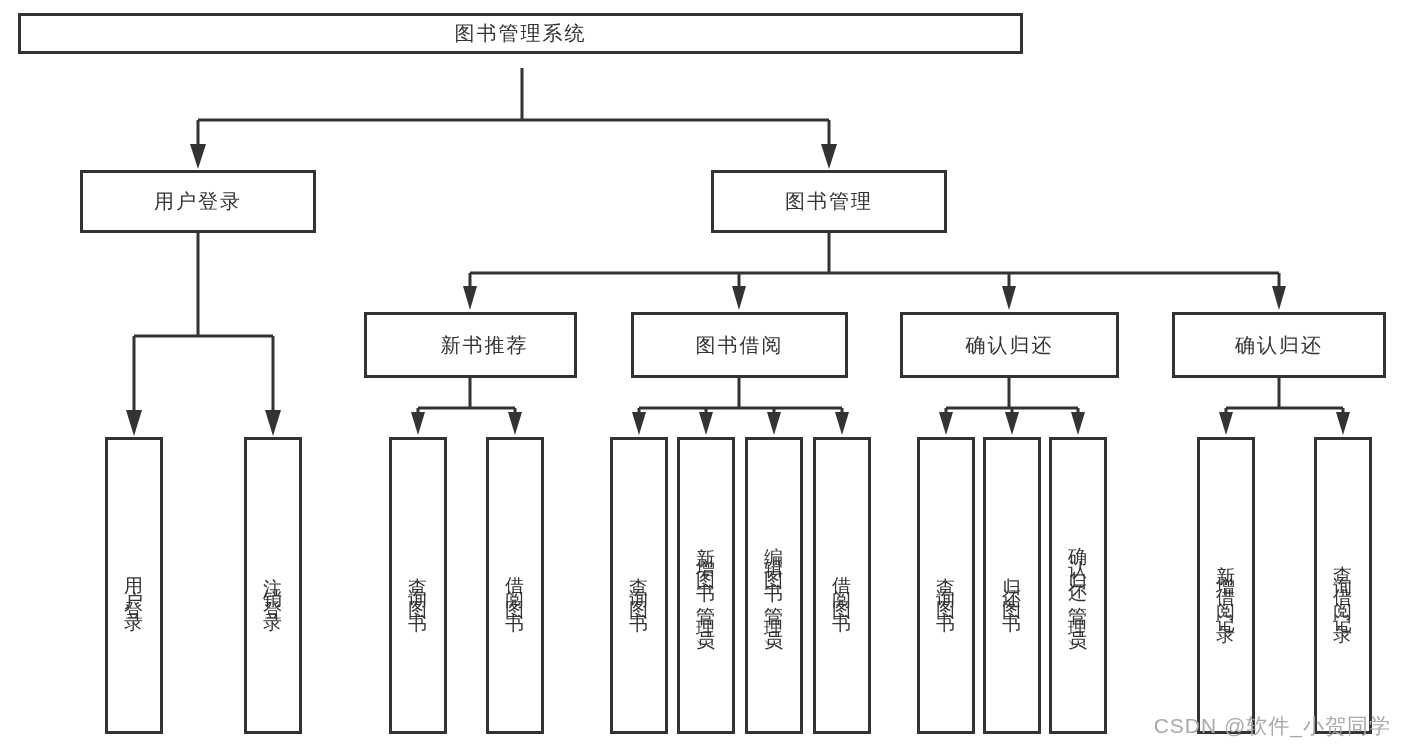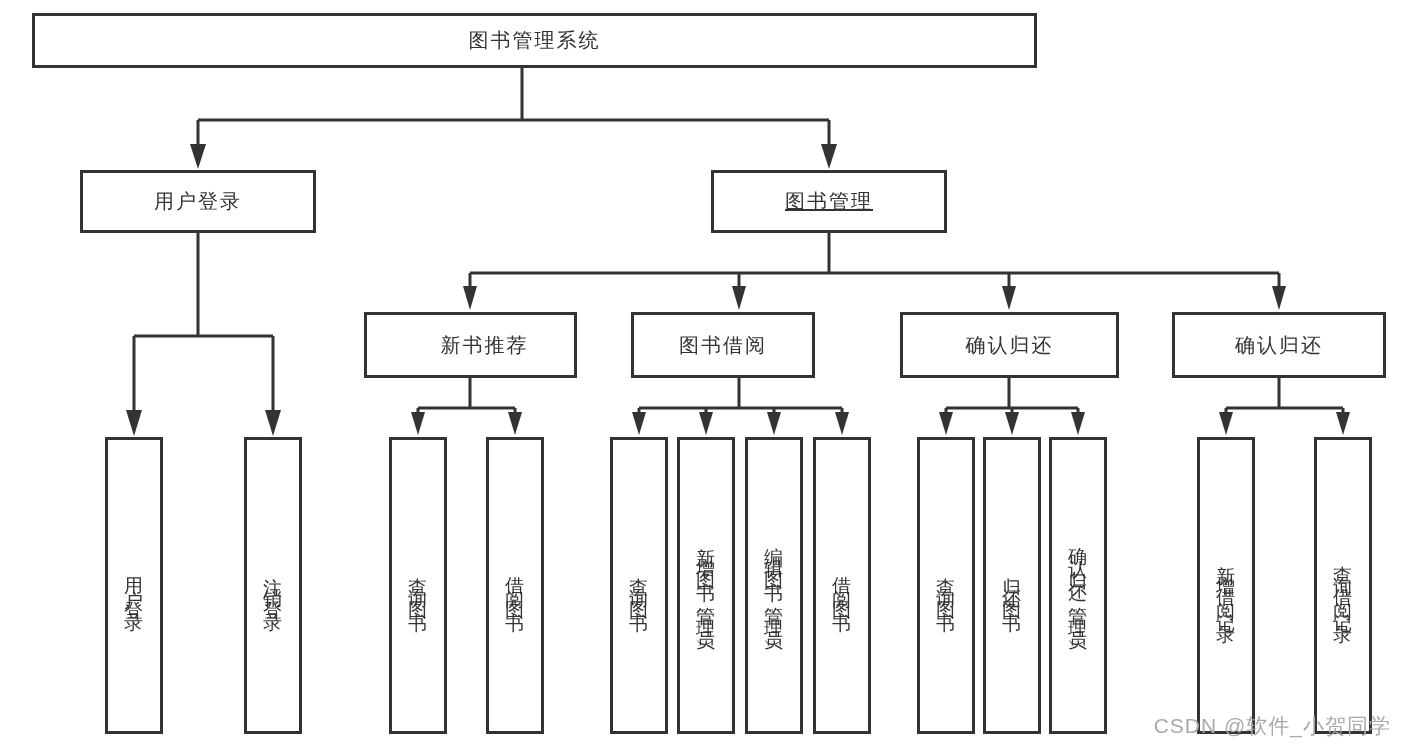--- a/index.html
+++ b/index.html
@@ -66,35 +66,35 @@
       <polygon points="1005,412 1019,412 1012,435"></polygon>
       <polygon points="1071,412 1085,412 1078,435"></polygon>
     </g>
     <g>
       <path d="M1279,378 V408 M1226,408 H1343 M1226,408 V414 M1343,408 V414"></path>
       <polygon points="1219,412 1233,412 1226,435"></polygon>
       <polygon points="1336,412 1350,412 1343,435"></polygon>
     </g>
   </svg>
 
-  <div class="box h" style="left:32px;top:13px;width:1005px;height:55px;">
+  <div class="box h" style="left:18px;top:13px;width:1005px;height:41px;">
     <span>图书管理系统</span>
   </div>
 
   <div class="box h" style="left:80px;top:170px;width:236px;height:63px;">
     <span>用户登录</span>
   </div>
-  <div class="box h" style="left:711px;top:170px;width:236px;height:63px;text-decoration:underline;">
+  <div class="box h" style="left:711px;top:170px;width:236px;height:63px;">
     <span>图书管理</span>
   </div>
 
   <div class="box h lvl3" style="left:364px;top:312px;width:213px;height:66px;padding-left:28px;">
     <span>新书推荐</span>
   </div>
-  <div class="box h lvl3" style="left:631px;top:312px;width:184px;height:66px;">
+  <div class="box h lvl3" style="left:631px;top:312px;width:217px;height:66px;">
     <span>图书借阅</span>
   </div>
   <div class="box h lvl3" style="left:900px;top:312px;width:219px;height:66px;">
     <span>确认归还</span>
   </div>
   <div class="box h lvl3" style="left:1172px;top:312px;width:214px;height:66px;">
     <span>确认归还</span>
   </div>
 
   <div class="box v" style="left:105px;top:437px;width:58px;height:297px;">

